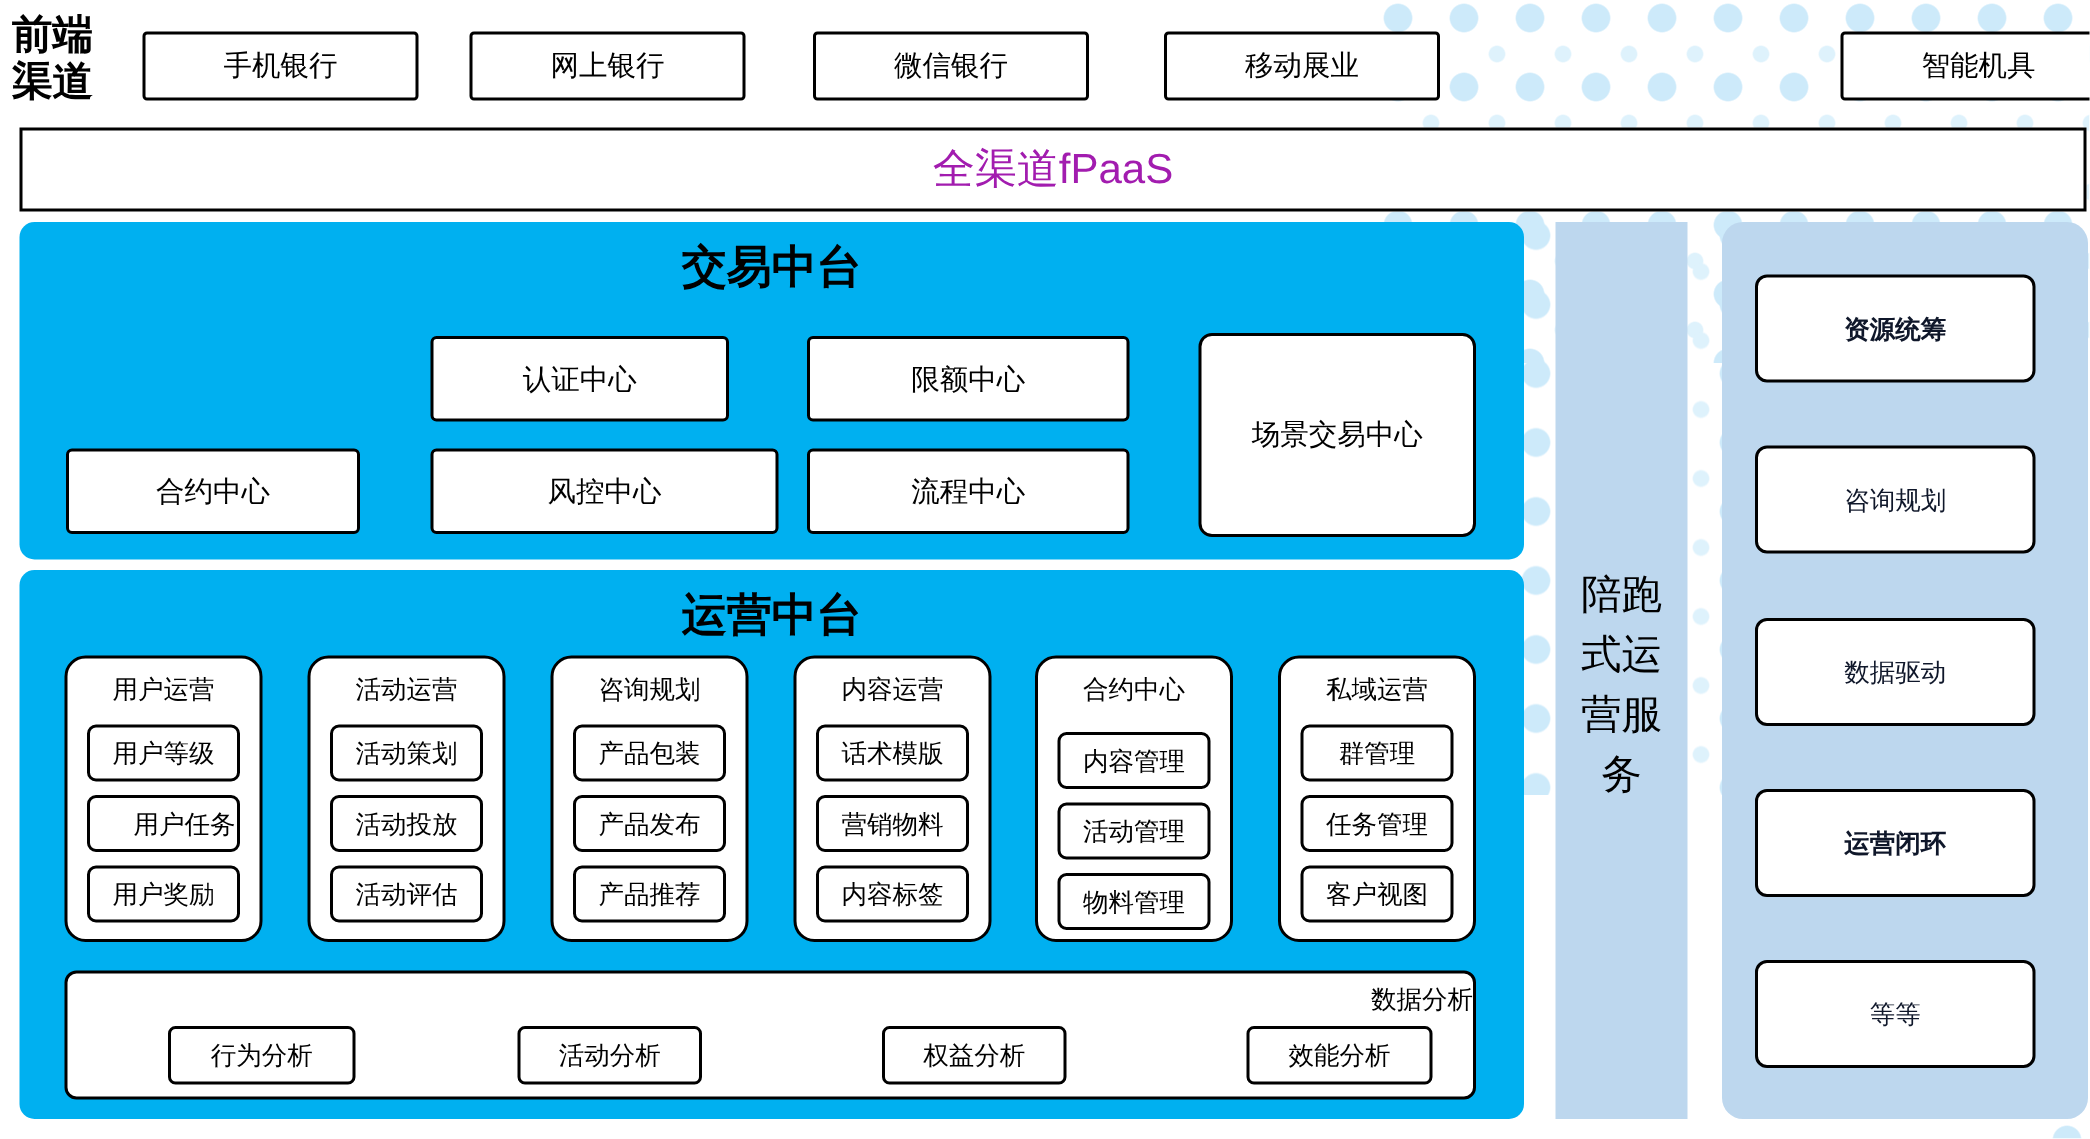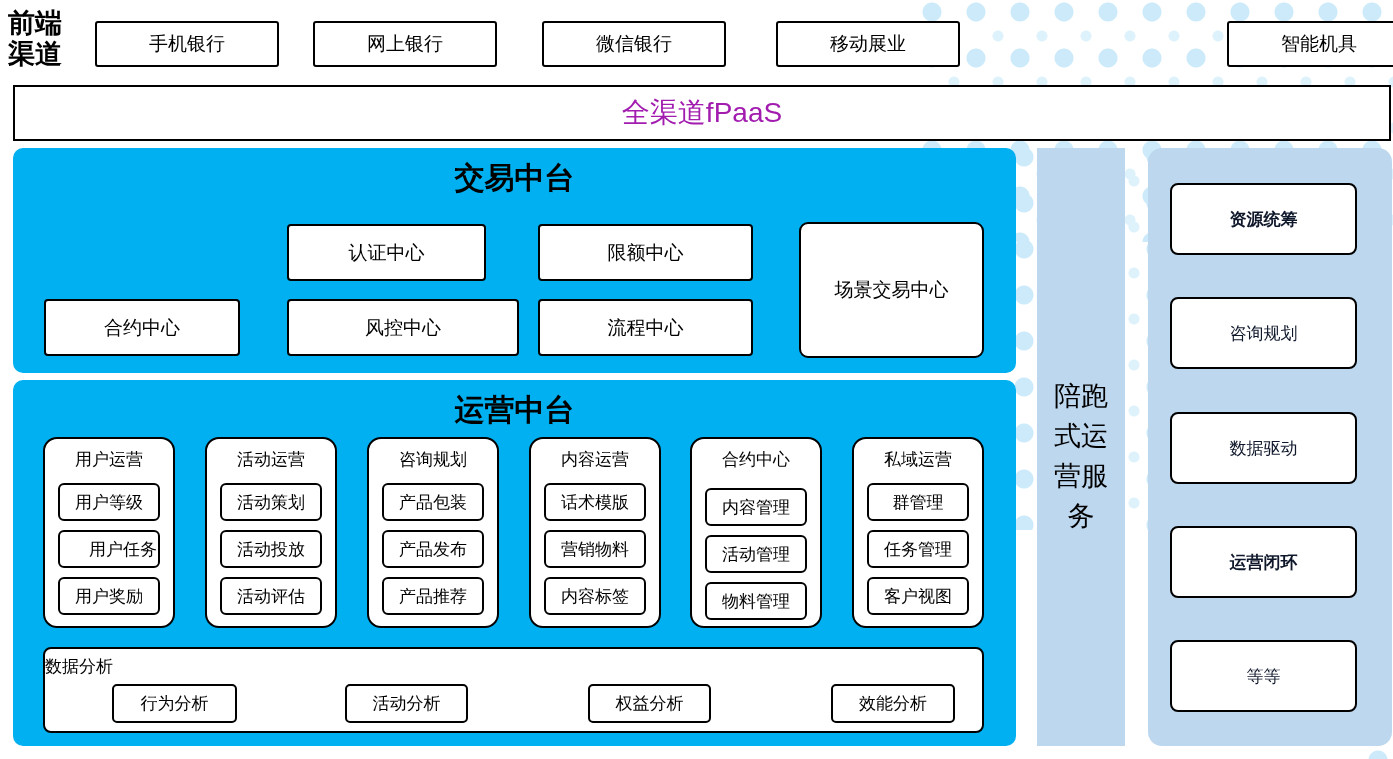--- a/index.html
+++ b/index.html
@@ -70,21 +70,21 @@
     display:flex; align-items:center; justify-content:center;
     font-size:17px; color:#000;
   }
 
   
   .analysis {
     position:absolute; left:30px; top:267px; width:941px; height:86px;
     background:#fff; border:2px solid #000; border-radius:8px;
   }
   .analysis-title {
-    position:absolute; top:6px; left:0; width:100%; text-align:left;
+    position:absolute; top:6px; left:0; width:100%; text-align:right;
     font-size:17px; color:#000;
   }
   .abox {
     position:absolute; top:35px; height:39px;
     background:#fff; border:2px solid #000; border-radius:5px;
     display:flex; align-items:center; justify-content:center;
     font-size:17px; color:#000;
   }
 
   

